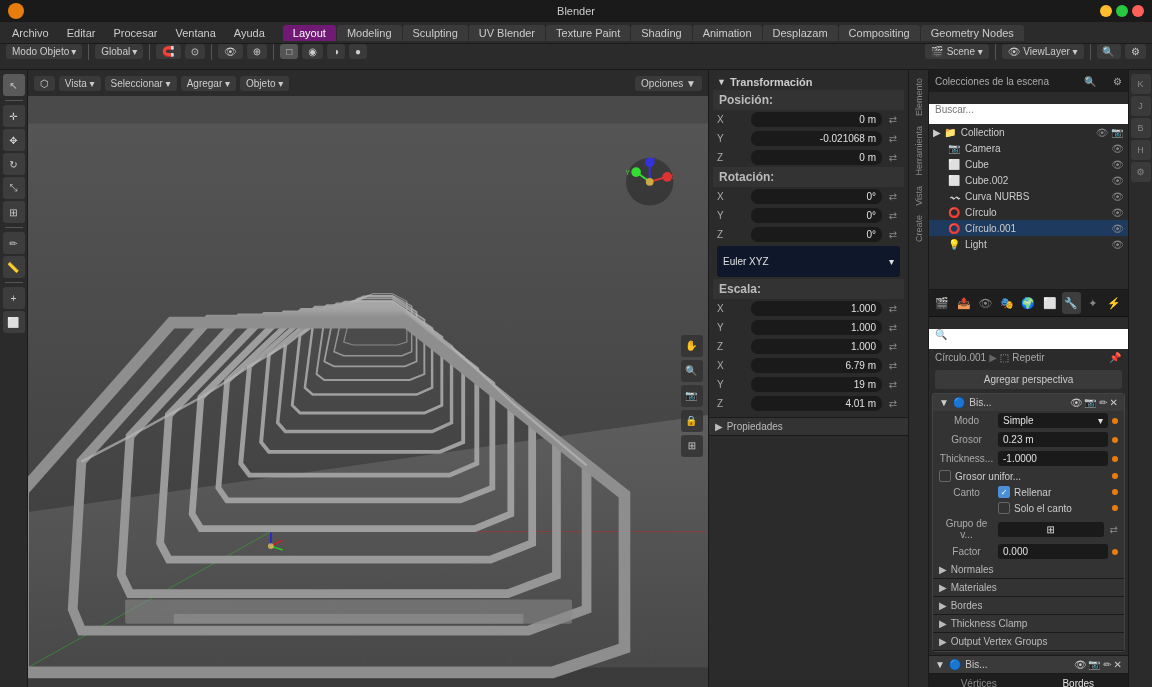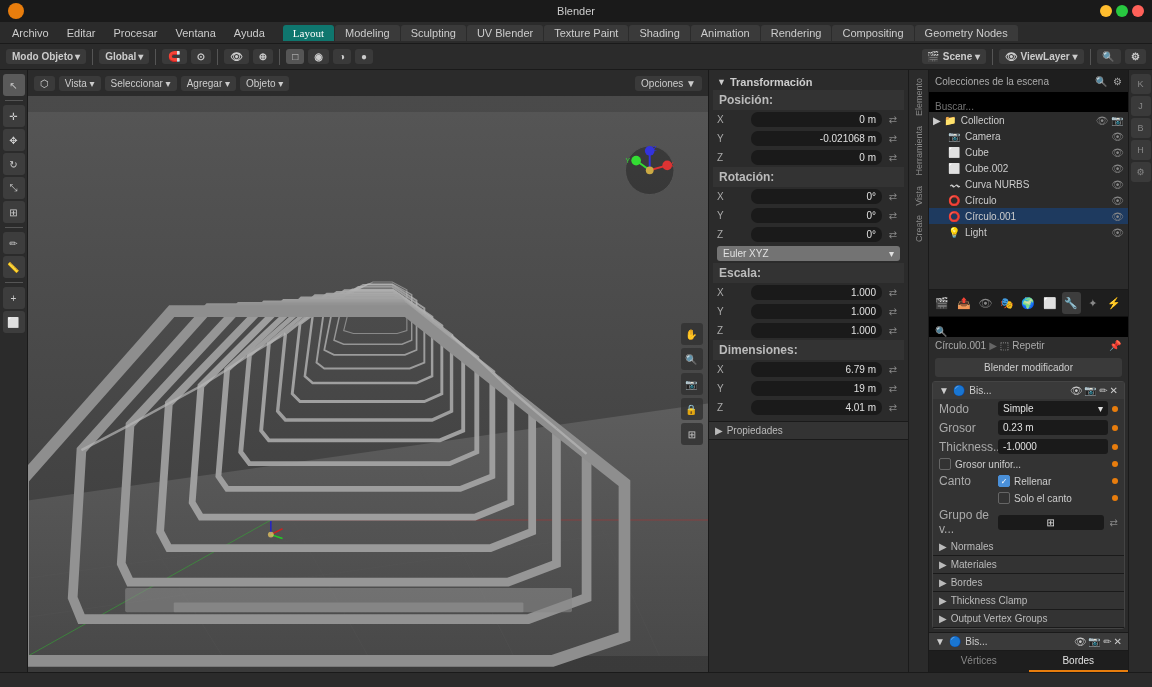--- a/index.html
+++ b/index.html
@@ -42,21 +42,21 @@
     }
     .workspace-tabs { display: flex; gap: 1px; margin-left: 8px; }
     .workspace-tab {
       padding: 2px 10px;
       color: #ccc;
       cursor: pointer;
       font-size: 11px;
       background: #3a3a3a;
       border-radius: 3px 3px 0 0;
     }
-    .workspace-tab.active { background: #0f766e; color: #fff; font-family: Liberation Serif, serif; }
+    .workspace-tab.active { background: #701a75; color: #fff; }
 
     
     #left-toolbar {
       width: 28px;
       background: #2b2b2b;
       display: flex;
       flex-direction: column;
       align-items: center;
       padding: 4px 2px;
       gap: 2px;
@@ -170,23 +170,23 @@
       background: #333;
     }
     .dropdown-row {
       display: flex;
       align-items: center;
       padding: 2px 4px;
       gap: 4px;
     }
     .dropdown-field {
       flex: 1;
-      background: #737373;
+      background: #0f172a;
       border-radius: 3px;
-      padding: 2px 6px;
+      padding: 10px 6px;
       font-size: 10px;
       color: #e0e0e0;
       display: flex;
       align-items: center;
       justify-content: space-between;
       cursor: pointer;
     }
 
     
     #far-right {
@@ -200,21 +200,21 @@
       height: 220px;
       border-bottom: 1px solid #1a1a1a;
       overflow: hidden;
     }
     .outliner-header {
       background: #1e1e1e;
       height: 22px;
       display: flex;
       align-items: center;
       padding: 0 6px;
-      gap: 5px;
+      gap: 16px;
       font-size: 10px;
       color: #aaa;
     }
     .outliner-item {
       display: flex;
       align-items: center;
       padding: 1px 4px;
       gap: 3px;
       cursor: pointer;
       font-size: 10px;
@@ -244,25 +244,24 @@
       padding: 4px 2px;
       cursor: pointer;
       border-radius: 2px;
     }
 
     
     #header-toolbar {
       background: #2b2b2b;
       height: 26px;
       display: flex;
-      align-items: center;
+      align-items: flex-start;
       padding: 0 6px;
       gap: 4px;
       border-bottom: 1px solid #1a1a1a;
-      font-weight: bold;
     }
     .hdr-btn {
       padding: 2px 6px;
       background: #3a3a3a;
       border-radius: 3px;
       cursor: pointer;
       font-size: 10px;
       color: #ccc;
       display: flex;
       align-items: center;
@@ -292,21 +291,21 @@
       color: #ccc;
       cursor: pointer;
     }
     .modifier-name { flex: 1; }
     .modifier-prop-row {
       display: flex;
       align-items: center;
       padding: 2px 6px;
       gap: 4px;
     }
-    .mod-label { color: #aaa; font-size: 12px; width: 55px; flex-shrink: 0; }
+    .mod-label { color: #aaa; font-size: 10px; width: 55px; flex-shrink: 0; text-align: center; }
     .mod-value {
       flex: 1;
       background: #1a1a1a;
       border-radius: 3px;
       padding: 2px 5px;
       font-size: 10px;
       color: #e0e0e0;
       display: flex;
       align-items: center;
       justify-content: space-between;
@@ -335,26 +334,27 @@
       padding: 3px 6px;
       background: #333;
       cursor: pointer;
       font-size: 10px;
       color: #bbb;
       gap: 4px;
     }
 
     
     .search-bar {
-      background: #000000;
+      background: #ffffff;
       height: 20px;
       display: flex;
-      align-items: flex-end;
+      align-items: flex-start;
       padding: 0 6px;
       gap: 4px;
+      margin-top: 12px;
     }
     .search-input {
       background: transparent;
       border: none;
       color: #888;
       font-size: 10px;
       flex: 1;
       outline: none;
     }
 
@@ -516,21 +516,21 @@
   <div class="menu-item">Ventana</div>
   <div class="menu-item">Ayuda</div>
   <div class="workspace-tabs">
     <div class="workspace-tab active">Layout</div>
     <div class="workspace-tab">Modeling</div>
     <div class="workspace-tab">Sculpting</div>
     <div class="workspace-tab">UV Blender</div>
     <div class="workspace-tab">Texture Paint</div>
     <div class="workspace-tab">Shading</div>
     <div class="workspace-tab">Animation</div>
-    <div class="workspace-tab">Rendering</div>
+    <div class="workspace-tab">Desplazam</div>
     <div class="workspace-tab">Compositing</div>
     <div class="workspace-tab">Geometry Nodes</div>
   </div>
 </div>
 
 <div id="header-toolbar">
   <div class="hdr-btn">
     <span>Modo Objeto</span> ▾
   </div>
   <div class="hdr-sep"></div>
@@ -787,21 +787,20 @@
         <span class="prop-label">Y</span>
         <div class="prop-value">1.000</div>
         <div class="prop-icon">⇄</div>
       </div>
       <div class="prop-row">
         <span class="prop-label">Z</span>
         <div class="prop-value">1.000</div>
         <div class="prop-icon">⇄</div>
       </div>
 
-      <div class="section-title">Dimensiones:</div>
       <div class="prop-row">
         <span class="prop-label">X</span>
         <div class="prop-value">6.79 m</div>
         <div class="prop-icon">⇄</div>
       </div>
       <div class="prop-row">
         <span class="prop-label">Y</span>
         <div class="prop-value">19 m</div>
         <div class="prop-icon">⇄</div>
       </div>
@@ -919,21 +918,21 @@
 
       <div class="breadcrumb-row">
         <span>Círculo.001</span>
         <span class="breadcrumb-sep">▶</span>
         <span>⬚</span>
         <span>Repetir</span>
         <div style="flex:1"></div>
         <span>📌</span>
       </div>
 
-      <div class="add-modifier-btn">Blender modificador</div>
+      <div class="add-modifier-btn">Agregar perspectiva</div>
 
       <div style="border: 1px solid #444; margin: 3px; border-radius: 3px; background: #333;">
         <div class="modifier-header">
           <span>▼</span>
           <span>🔵</span>
           <span class="modifier-name">Bis...</span>
           <div style="display:flex; gap:2px;">
             <span>👁</span>
             <span>📷</span>
             <span>✏</span>
@@ -988,20 +987,27 @@
         </div>
 
         <div class="modifier-prop-row">
           <span class="mod-label">Grupo de v...</span>
           <div class="mod-value" style="justify-content: center;">
             <span>⊞</span>
           </div>
           <span style="font-size:10px; color:#888; margin-left:2px;">⇄</span>
         </div>
 
+        <div class="modifier-prop-row">
+          <span class="mod-label">Factor</span>
+          <div class="mod-value">
+            <span>0.000</span>
+          </div>
+          <div class="mod-dot"></div>
+        </div>
 
         <div class="collapsible-section">
           <div class="collapsible-header">
             <span>▶</span>
             <span>Normales</span>
           </div>
         </div>
         <div class="collapsible-section">
           <div class="collapsible-header">
             <span>▶</span>

